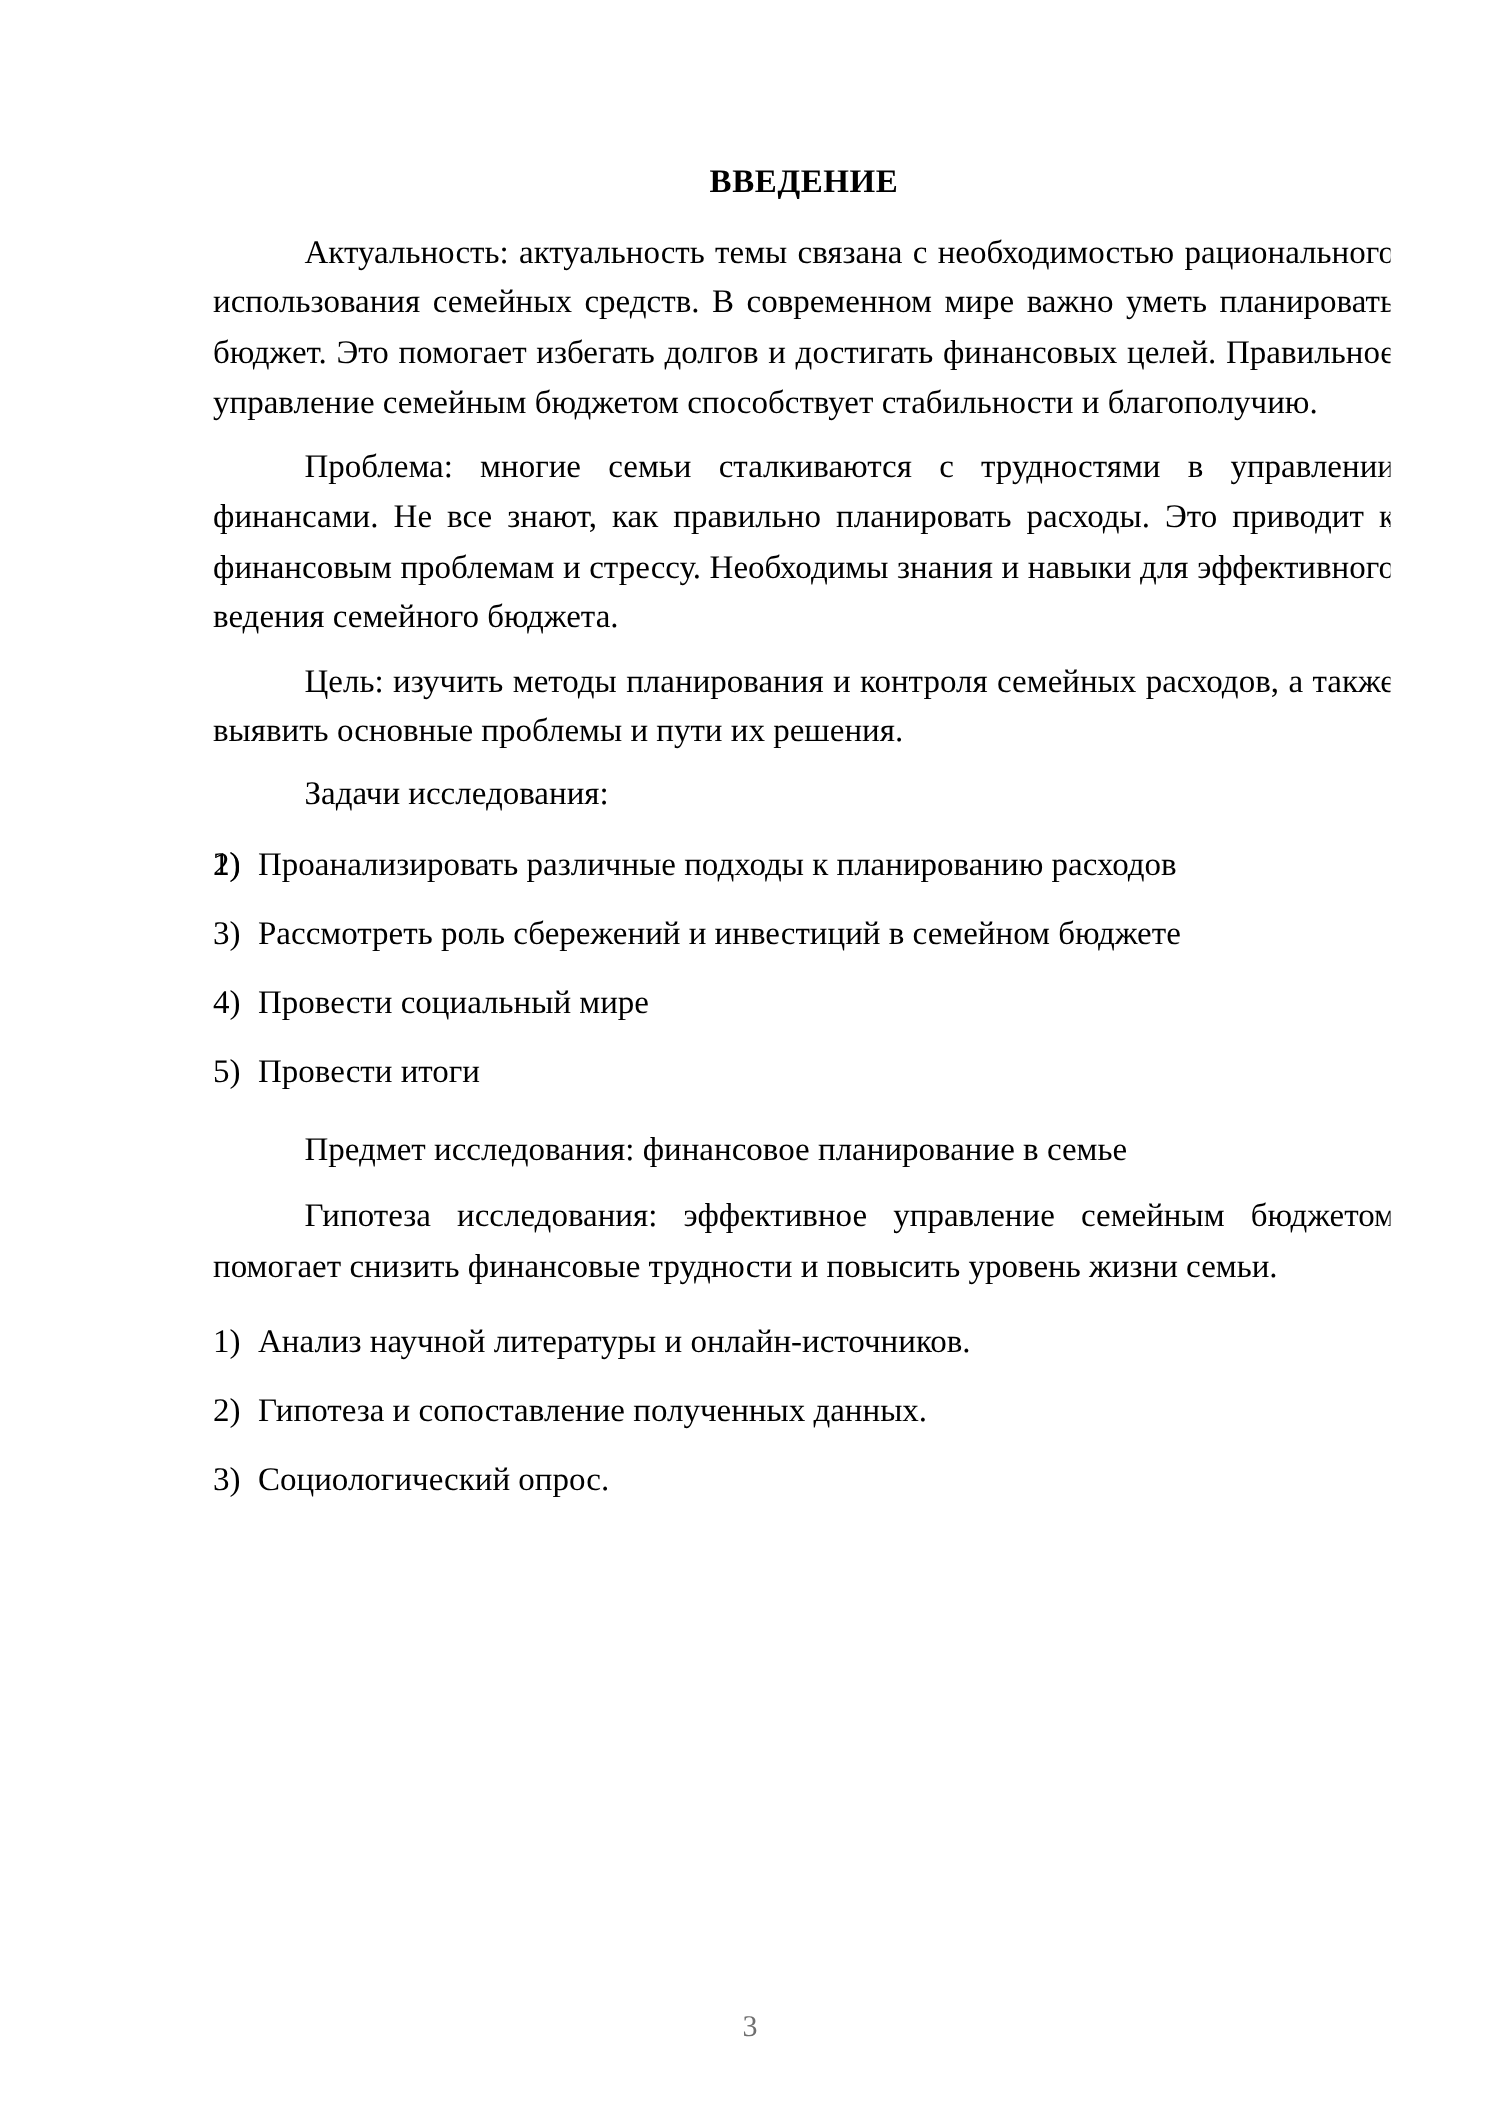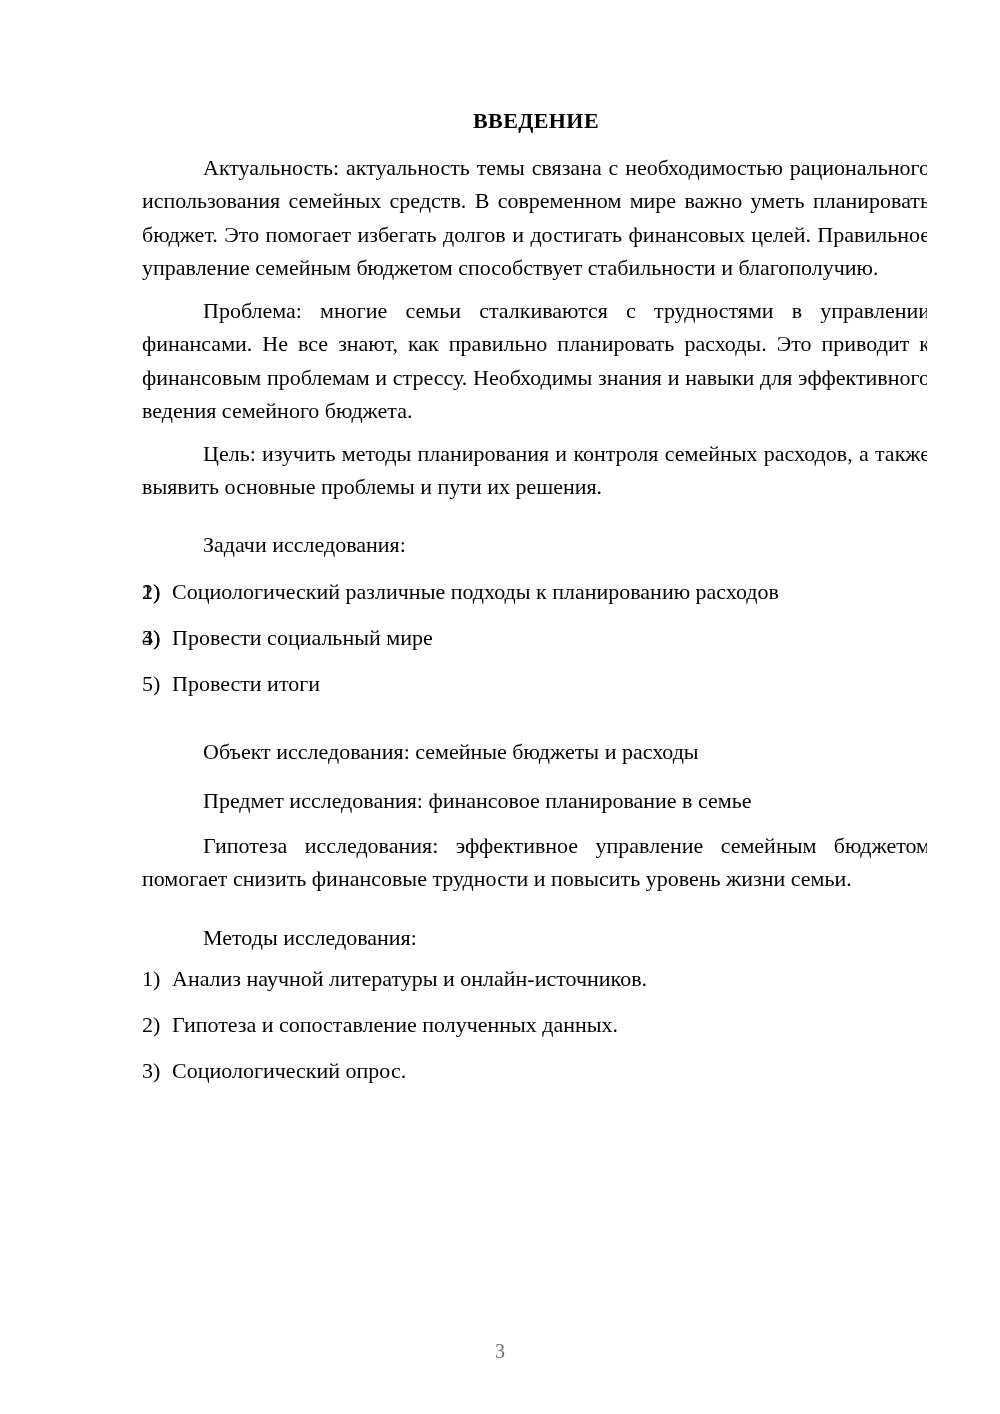--- a/index.html
+++ b/index.html
@@ -49,21 +49,20 @@
     text-align: justify;
     text-justify: inter-word;
     text-indent: 61px;
     margin: 0 0 3px 0;
     hyphens: none;
   }
 
   
   .para.single {
     text-align: left;
-    margin-top: 16px;
   }
 
   .para.tight {
     margin-bottom: 0;
   }
 
   .list {
     list-style: none;
     margin: 8px 0 0 0;
     padding: 0;
@@ -122,46 +121,45 @@
     <div class="small-gap"></div>
 
     <p class="para single tight">Задачи исследования:</p>
 
     <ul class="list">
       <li class="list-item">
         <span class="marker">1)</span>
       </li>
       <li class="list-item">
         <span class="marker">2)</span>
-        <span>Социологический различные подходы к планированию расходов</span>
+        <span>Проанализировать различные подходы к планированию расходов</span>
       </li>
       <li class="list-item">
         <span class="marker">3)</span>
+        <span>Рассмотреть роль сбережений и инвестиций в семейном бюджете</span>
       </li>
       <li class="list-item">
         <span class="marker">4)</span>
         <span>Провести социальный мире</span>
       </li>
       <li class="list-item">
         <span class="marker">5)</span>
         <span>Провести итоги</span>
       </li>
     </ul>
 
     <div class="small-gap"></div>
 
-    <p class="para single" style="margin-bottom:11px;">Объект исследования: семейные бюджеты и расходы</p>
 
     <p class="para single" style="margin-bottom:11px;">Предмет исследования: финансовое планирование в семье</p>
 
     <p class="para">Гипотеза исследования: эффективное управление семейным бюджетом помогает снизить финансовые трудности и повысить уровень жизни семьи.</p>
 
     <div class="small-gap"></div>
 
-    <p class="para single tight">Методы исследования:</p>
 
     <ul class="list">
       <li class="list-item">
         <span class="marker">1)</span>
         <span>Анализ научной литературы и онлайн-источников.</span>
       </li>
       <li class="list-item">
         <span class="marker">2)</span>
         <span>Гипотеза и сопоставление полученных данных.</span>
       </li>

